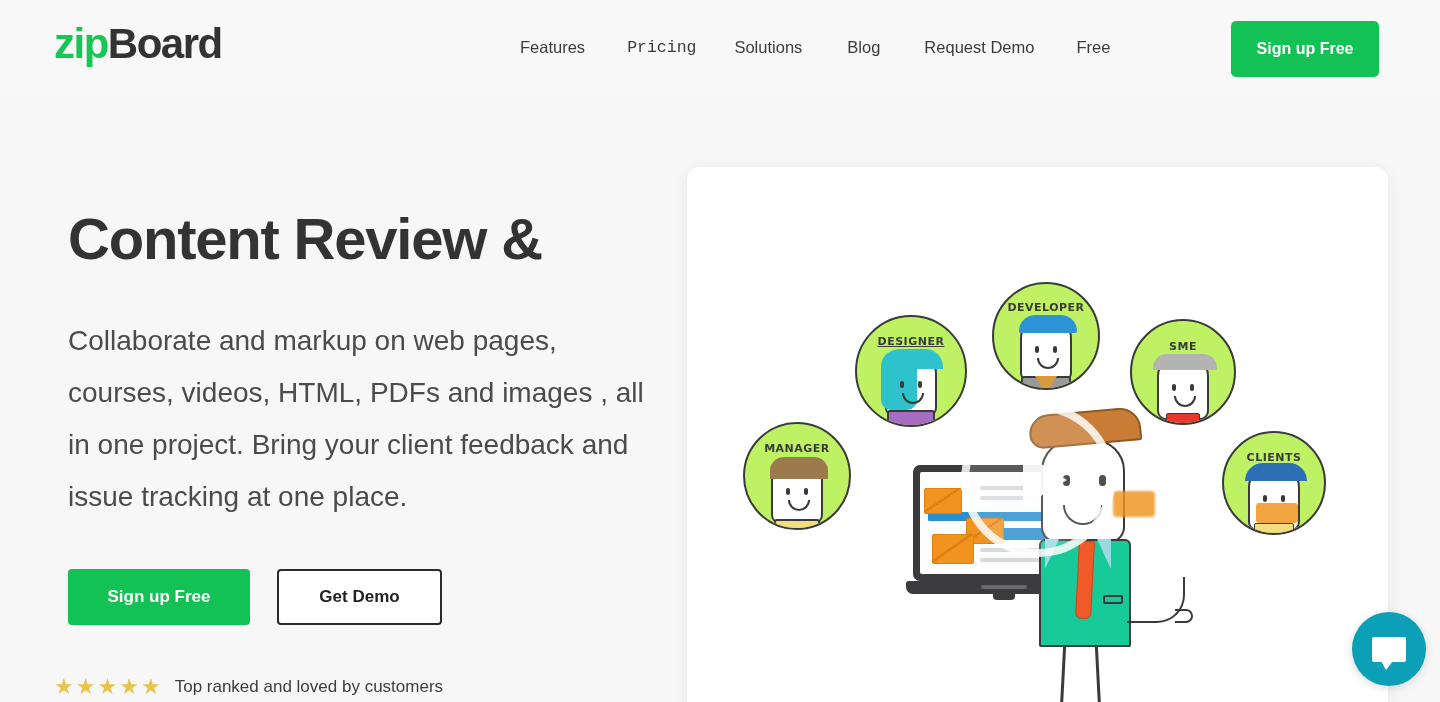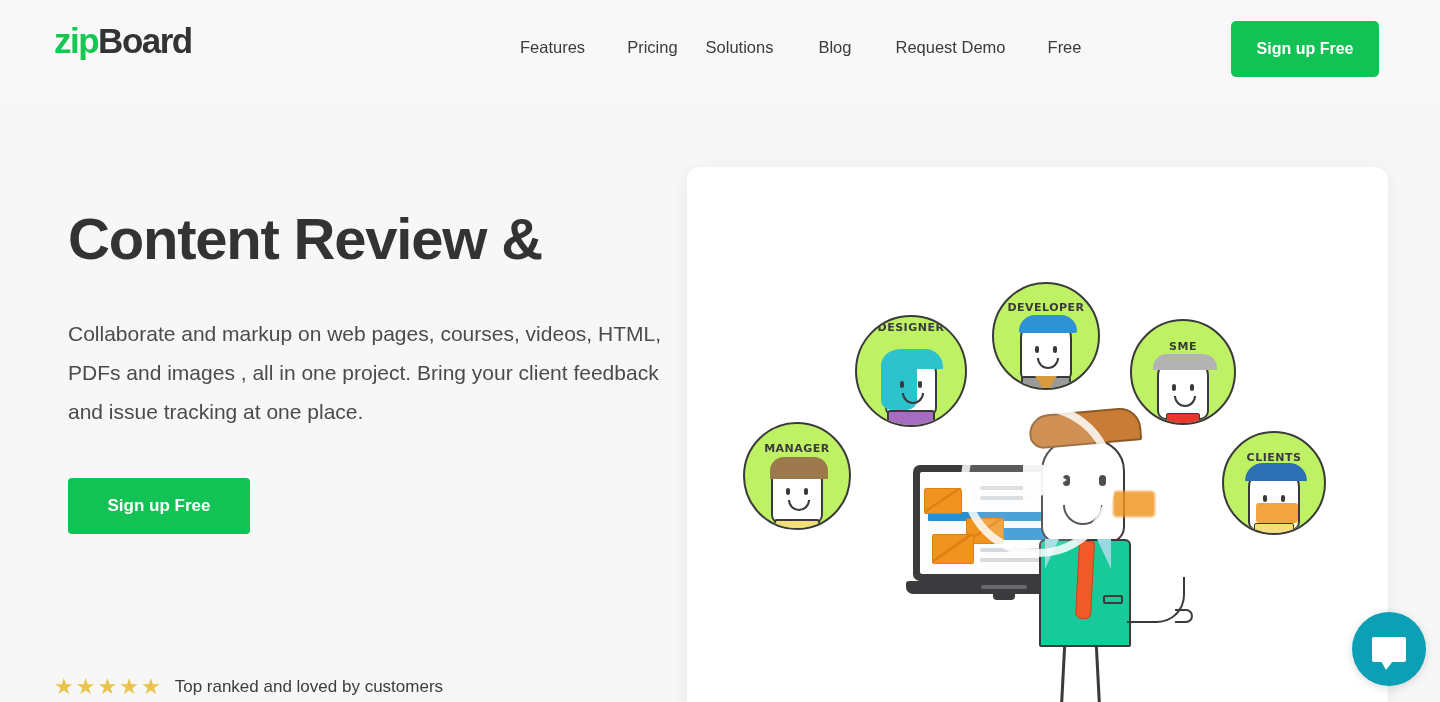--- a/index.html
+++ b/index.html
@@ -14,39 +14,39 @@
 
   
   .site-header {
     position: absolute; top: 0; left: 0;
     width: 1440px; height: 97px;
     display: flex; align-items: center;
     background: #f8f8f8;
   }
   .logo {
     position: absolute; left: 54px; top: 23px;
-    font-size: 35px; font-weight: 700;
+    font-size: 42px; font-weight: 700;
     letter-spacing: -1.5px; line-height: 1;
     white-space: nowrap;
   }
   .logo .zip { color: #17c653; }
   .logo .board { color: #333333; }
 
   .main-nav {
     position: absolute; left: 520px; top: 32px;
     display: flex; align-items: center;
     gap: 0px;
   }
   .nav-link {
     font-size: 16.5px; color: #3b3b3b;
     text-decoration: none; white-space: nowrap;
     padding: 6px 0; cursor: pointer;
   }
   .nav-gap-1 { margin-right: 42px; }
-  .nav-gap-2 { margin-right: 28px; }
+  .nav-gap-2 { margin-right: 38px; font-family: Liberation Mono, monospace; }
   .nav-gap-3 { margin-right: 45px; }
   .nav-gap-4 { margin-right: 44px; }
   .nav-gap-5 { margin-right: 42px; }
 
   .btn-signup-header {
     position: absolute; right: 61px; top: 21px;
     width: 148px; height: 56px;
     background: #13c255; color: #ffffff;
     border: none; border-radius: 5px;
     font-family: "Liberation Sans", sans-serif;
@@ -57,21 +57,21 @@
 
   
   .hero-left { position: absolute; left: 68px; top: 205px; width: 600px; }
   .hero-title {
     font-size: 58px; font-weight: 800;
     color: #333333; line-height: 1.18;
     letter-spacing: -1.2px;
   }
   .hero-sub {
     margin-top: 42px;
-    font-size: 21px; color: #4b4b4b;
+    font-size: 28px; color: #4b4b4b;
     line-height: 1.85; max-width: 600px;
     font-weight: 400;
   }
   .hero-cta { margin-top: 46px; display: flex; align-items: center; gap: 27px; }
   .btn-primary {
     width: 182px; height: 56px;
     background: #13c255; color: #ffffff;
     border: none; border-radius: 4px;
     font-family: "Liberation Sans", sans-serif;
     font-size: 17px; font-weight: 700; cursor: pointer;
@@ -321,20 +321,21 @@
     <button class="btn-signup-header">Sign up Free</button>
   </header>
 
   <section class="hero-left">
     <h1 class="hero-title">
       <span>Content Review &amp;</span><br>
     </h1>
     <p class="hero-sub">Collaborate and markup on web pages, courses, videos, HTML, PDFs and images , all in one project. Bring your client feedback and issue tracking at one place.</p>
     <div class="hero-cta">
       <button class="btn-primary">Sign up Free</button>
+      <button class="btn-secondary">Get Demo</button>
     </div>
   </section>
 
   <div class="rating-row">
     <div class="stars">
       <span class="star">★</span>
       <span class="star">★</span>
       <span class="star">★</span>
       <span class="star">★</span>
       <span class="star">★</span>
@@ -350,21 +351,21 @@
         <div class="face" style="top:36px;">
           <div class="hair" style="left:-3px; top:-5px; width:58px; height:22px; background:#9d7a4e;"></div>
           <div class="eye l"></div>
           <div class="eye r"></div>
           <div class="smile"></div>
         </div>
         <div class="torso" style="top:95px; width:46px; height:16px; background:#f3dd7c; border:2px solid #3b3a3a; border-radius:3px;"></div>
       </div>
 
       <div class="avatar" style="left:168px; top:148px; width:112px; height:112px;">
-        <span class="label" style="top:4px;">DESIGNER</span>
+        <span class="label" style="top:18px;text-decoration:underline;">DESIGNER</span>
         <div class="face" style="top:36px;">
           <div class="hair" style="left:-6px; top:-5px; width:36px; height:60px; background:#2ec2cc; border-radius:16px 0 10px 10px;"></div>
           <div class="hair" style="left:-4px; top:-6px; width:60px; height:20px; background:#2ec2cc; border-radius:18px 18px 0 0;"></div>
           <div class="eye l"></div>
           <div class="eye r"></div>
           <div class="smile"></div>
         </div>
         <div class="torso" style="top:93px; width:48px; height:20px; background:#a56cc1; border:2px solid #3b3a3a; border-radius:3px;"></div>
       </div>
 

